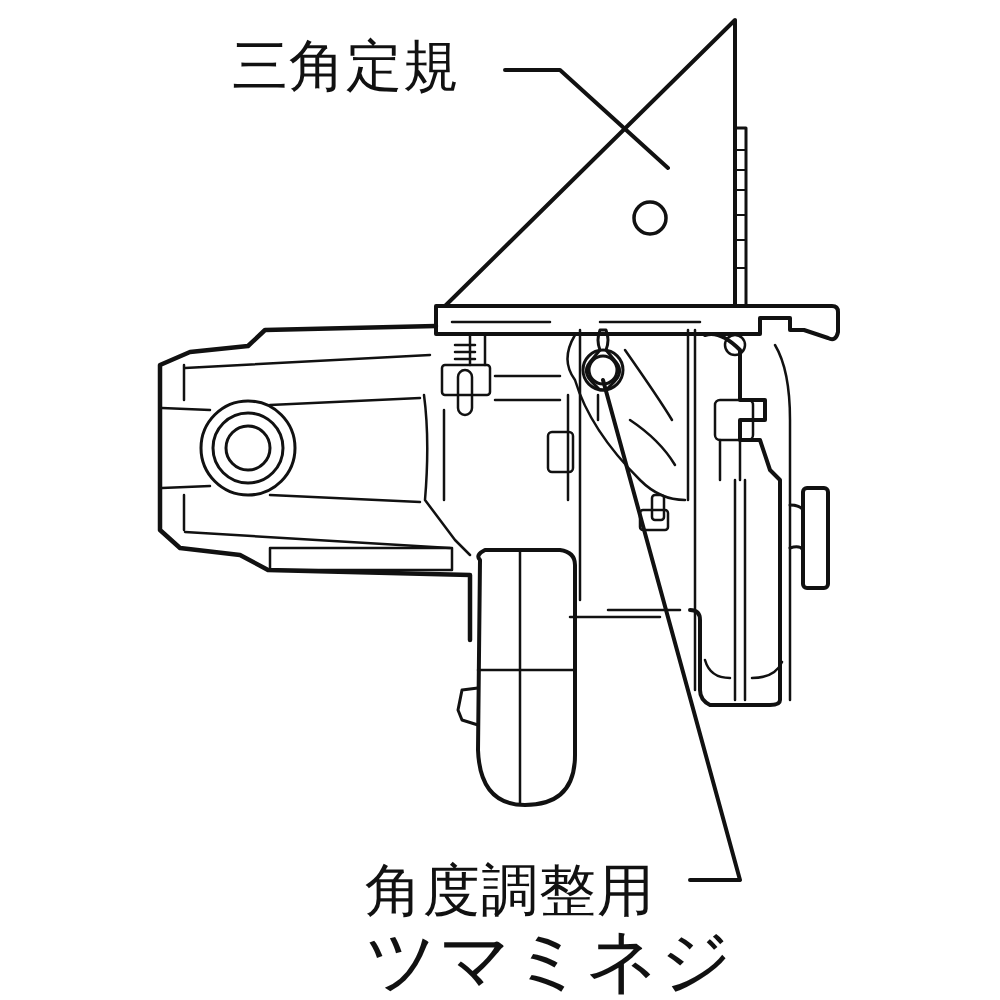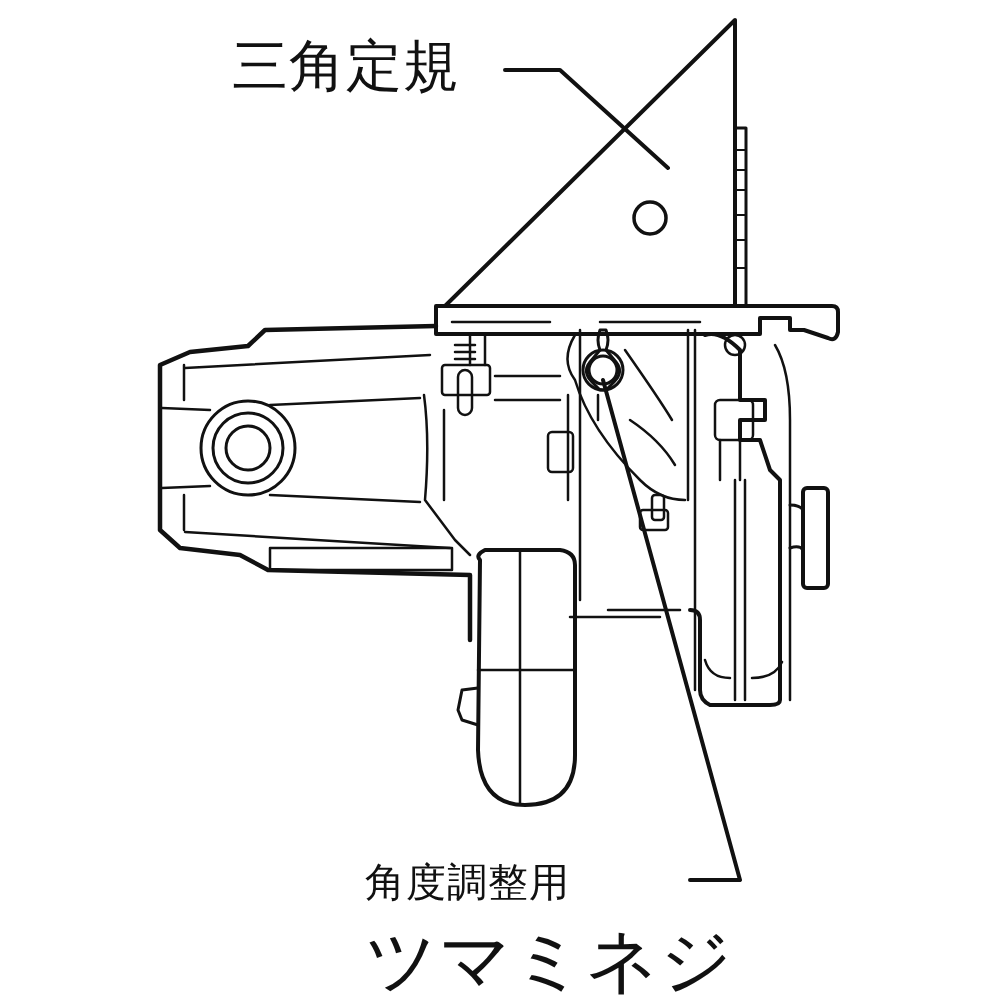--- a/index.html
+++ b/index.html
@@ -9,21 +9,21 @@
     .label {
       position: absolute;
       font-family: "DejaVu Sans", "Liberation Sans", sans-serif;
       color: #111111;
       font-weight: normal;
       letter-spacing: 1px;
       white-space: nowrap;
       line-height: 1;
     }
     .label-top { left: 232px; top: 38px; font-size: 56px; }
-    .label-bottom-1 { left: 365px; top: 862px; font-size: 40px; }
+    .label-bottom-1 { left: 365px; top: 862px; font-size: 57px; }
     .label-bottom-2 { left: 365px; top: 925px; font-size: 71px; }
   </style>
 </head>
 <body>
 
 <div class="stage">
 
   <svg class="drawing" viewBox="0 0 1000 1000" fill="none" stroke="#111111" stroke-linecap="round" stroke-linejoin="round">
 
     <g>

